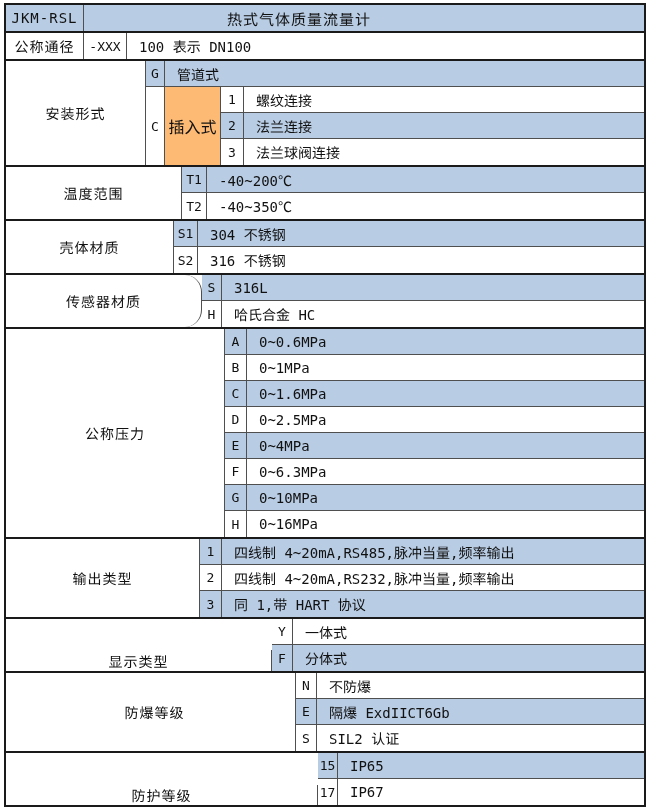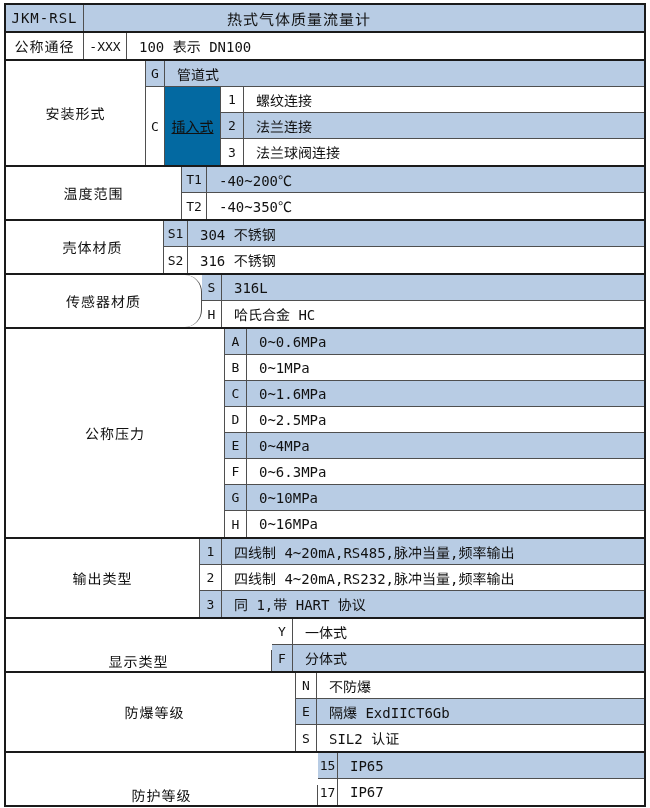--- a/index.html
+++ b/index.html
@@ -27,35 +27,35 @@
   .rows{flex:1;display:flex;flex-direction:column;min-width:0;}
   .rows > :last-child{border-bottom:none;}
   .row{display:flex;height:26px;border-bottom:1px solid var(--bi);}
   .irow{display:flex;border-bottom:1px solid var(--bi);}
   .code{
     flex:none;display:flex;align-items:center;justify-content:center;
     font-size:13px;border-right:1px solid var(--bi);
   }
   .sub{
     flex:none;width:56px;display:flex;align-items:center;justify-content:center;
-    font-size:14px;border-right:1px solid var(--bi);background:#0369a1;text-decoration:underline;
+    font-size:16px;border-right:1px solid var(--bi);background:#fdba74;
   }
   .val{
     flex:1;display:flex;align-items:center;min-width:0;
     padding-left:12px;font-size:14px;white-space:nowrap;
   }
   .title{justify-content:center;padding-left:0;padding-right:130px;font-size:15px;letter-spacing:1px;}
   .blue{background:var(--blue);}
   .row.blue .code,.row.blue .val{background:transparent;}
   
   .w-model{width:78px;}
   .w-dncode{width:43px;}
   .cat-install{width:140px;} .code-sm{width:19px;} .num-install{width:23px;}
   .cat-temp{width:176px;}   .code-temp{width:25px;}
-  .cat-shell{width:142px;margin-left:16px;}  .code-shell{width:24px;}
+  .cat-shell{width:168px;}  .code-shell{width:24px;}
   .cat-sensor{width:196px;border-radius:17px;} .code-sensor{width:20px;}
   .cat-press{width:219px;}  .code-press{width:22px;}
   .cat-out{width:194px;}    .code-out{width:22px;}
   .cat-disp{width:266px;margin-top:31px;}   .code-disp{width:21px;}
   .cat-ex{width:290px;padding-left:8px;}     .code-ex{width:21px;}
   .cat-ip{width:312px;margin-top:32px;}     .code-ip{width:20px;}
 </style>
 </head>
 <body>
 

